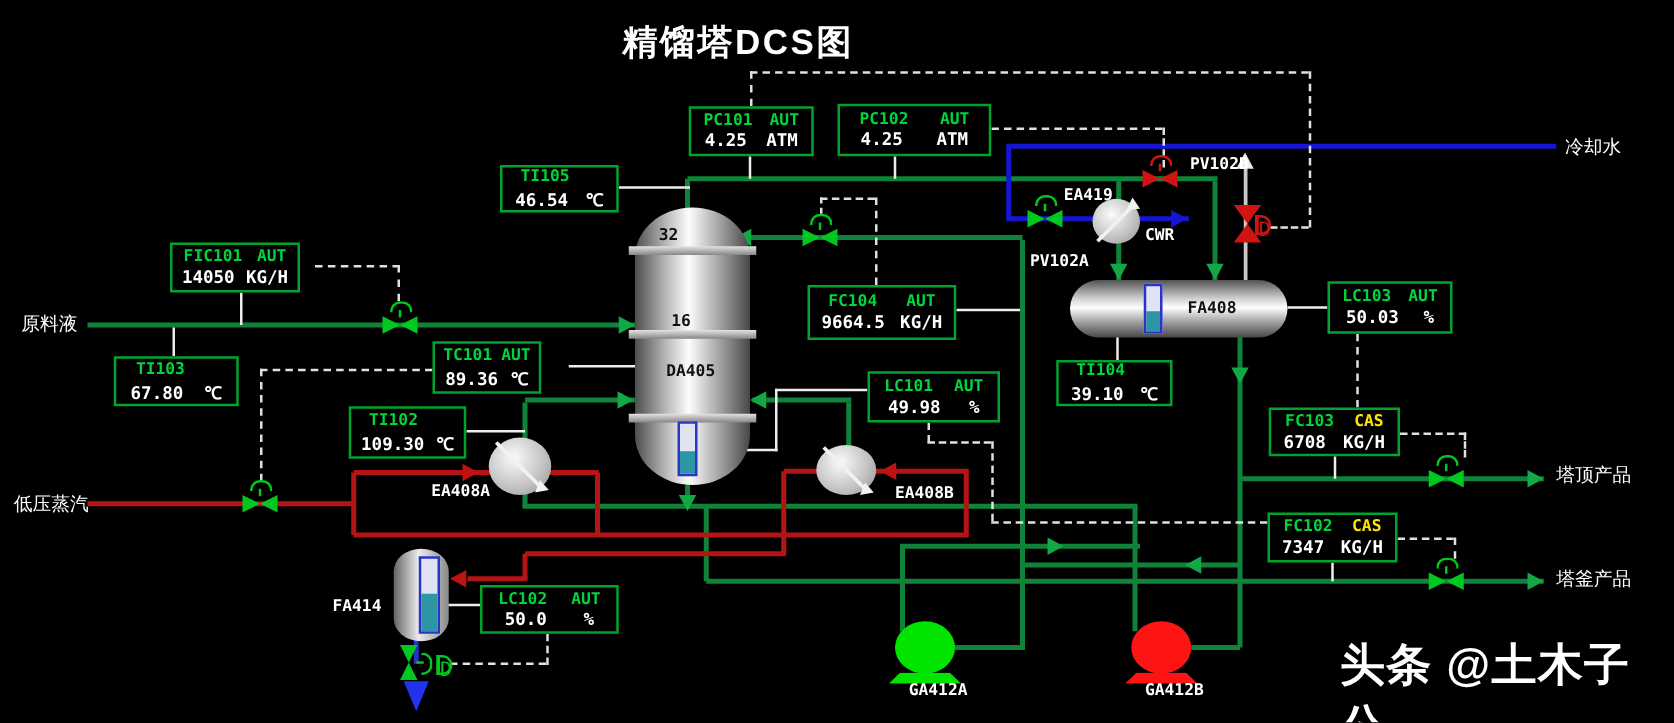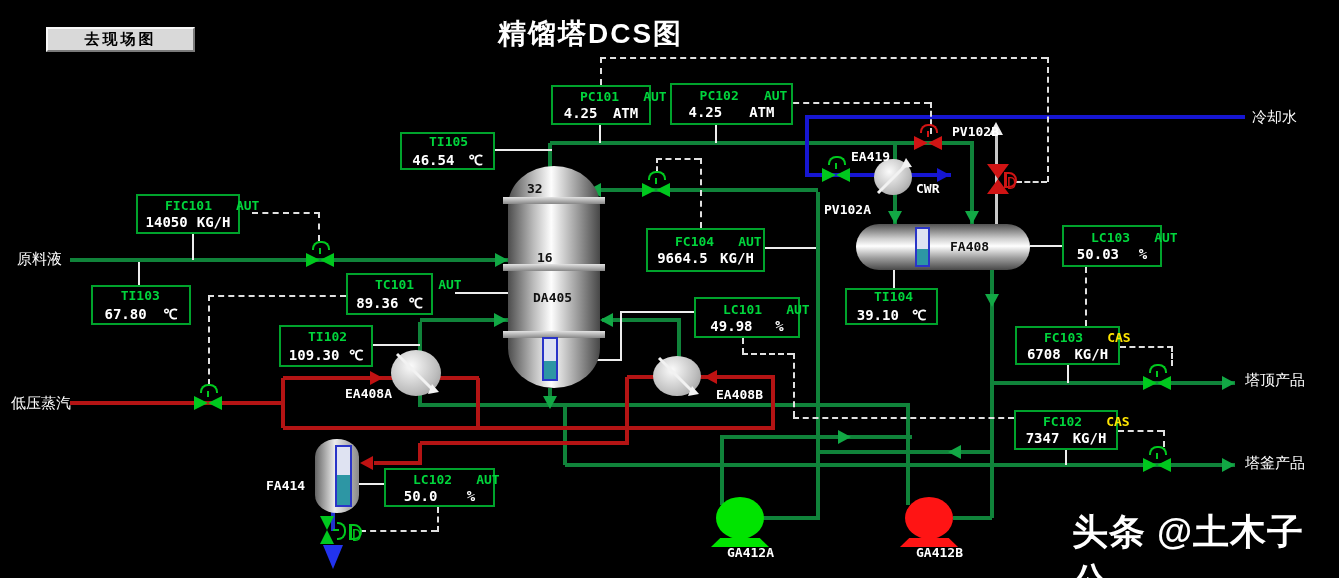--- a/index.html
+++ b/index.html
@@ -12,21 +12,21 @@
           color:#000;font:bold 15px "Liberation Sans",sans-serif;letter-spacing:3px;
           display:flex;align-items:center;justify-content:center;cursor:pointer;}
   .title{position:absolute;left:498px;top:15px;color:#fff;
          font:bold 28px "Liberation Sans",sans-serif;letter-spacing:2px;}
   .wm{position:absolute;left:1072px;top:508px;color:#fff;
       font:bold 36px "Liberation Sans",sans-serif;letter-spacing:1px;}
   
   .ibox{position:absolute;border:2px solid #00a32c;background:#000;box-sizing:border-box;
         display:flex;flex-direction:column;justify-content:center;gap:1px;padding:1px 3px;}
   .ibox .r1,.ibox .r2{display:flex;justify-content:space-around;align-items:baseline;line-height:15px;}
-  .tag,.mode{color:#00d53c;font:bold 13px "DejaVu Sans Mono",monospace;margin-left:24px;}
+  .tag,.mode{color:#00d53c;font:bold 13px "DejaVu Sans Mono",monospace;}
   .mode.cas{color:#ffe600;}
   .val,.unit{color:#fff;font:bold 14px "DejaVu Sans Mono",monospace;}
   
   .p{position:absolute;}
   .pg{background:#10833a;}
   .pr{background:#b41414;}
   .pb{background:#1616d2;}
   .pw{background:#ededed;}
   .pgray{background:#c9c9c9;}
   .pnavy{background:#2233cc;}
@@ -70,21 +70,20 @@
   .pbase{position:absolute;width:58px;height:9px;clip-path:polygon(16% 0,84% 0,100% 100%,0 100%);}
   
   .lbl{position:absolute;color:#fff;font:bold 13px "DejaVu Sans Mono",monospace;white-space:nowrap;}
   .slbl{position:absolute;color:#fff;font:15px "Liberation Sans",sans-serif;white-space:nowrap;}
 </style>
 </head>
 <body>
 
 <div id="stage">
 
-  <div class="navbtn" style="left:46px;top:27px">去现场图</div>
   <div class="title">精馏塔DCS图</div>
 
   <div>
 
     <div class="p pg" style="left:70px;top:258px;width:440px;height:4px"></div>
     <div class="p pg" style="left:548px;top:143px;width:4px;height:26px"></div>
     <div class="p pg" style="left:550px;top:141px;width:424px;height:4px"></div>
     <div class="p pg" style="left:893px;top:145px;width:4px;height:80px"></div>
     <div class="p pg" style="left:970px;top:145px;width:4px;height:80px"></div>
     <div class="p pg" style="left:990px;top:268px;width:4px;height:250px"></div>

